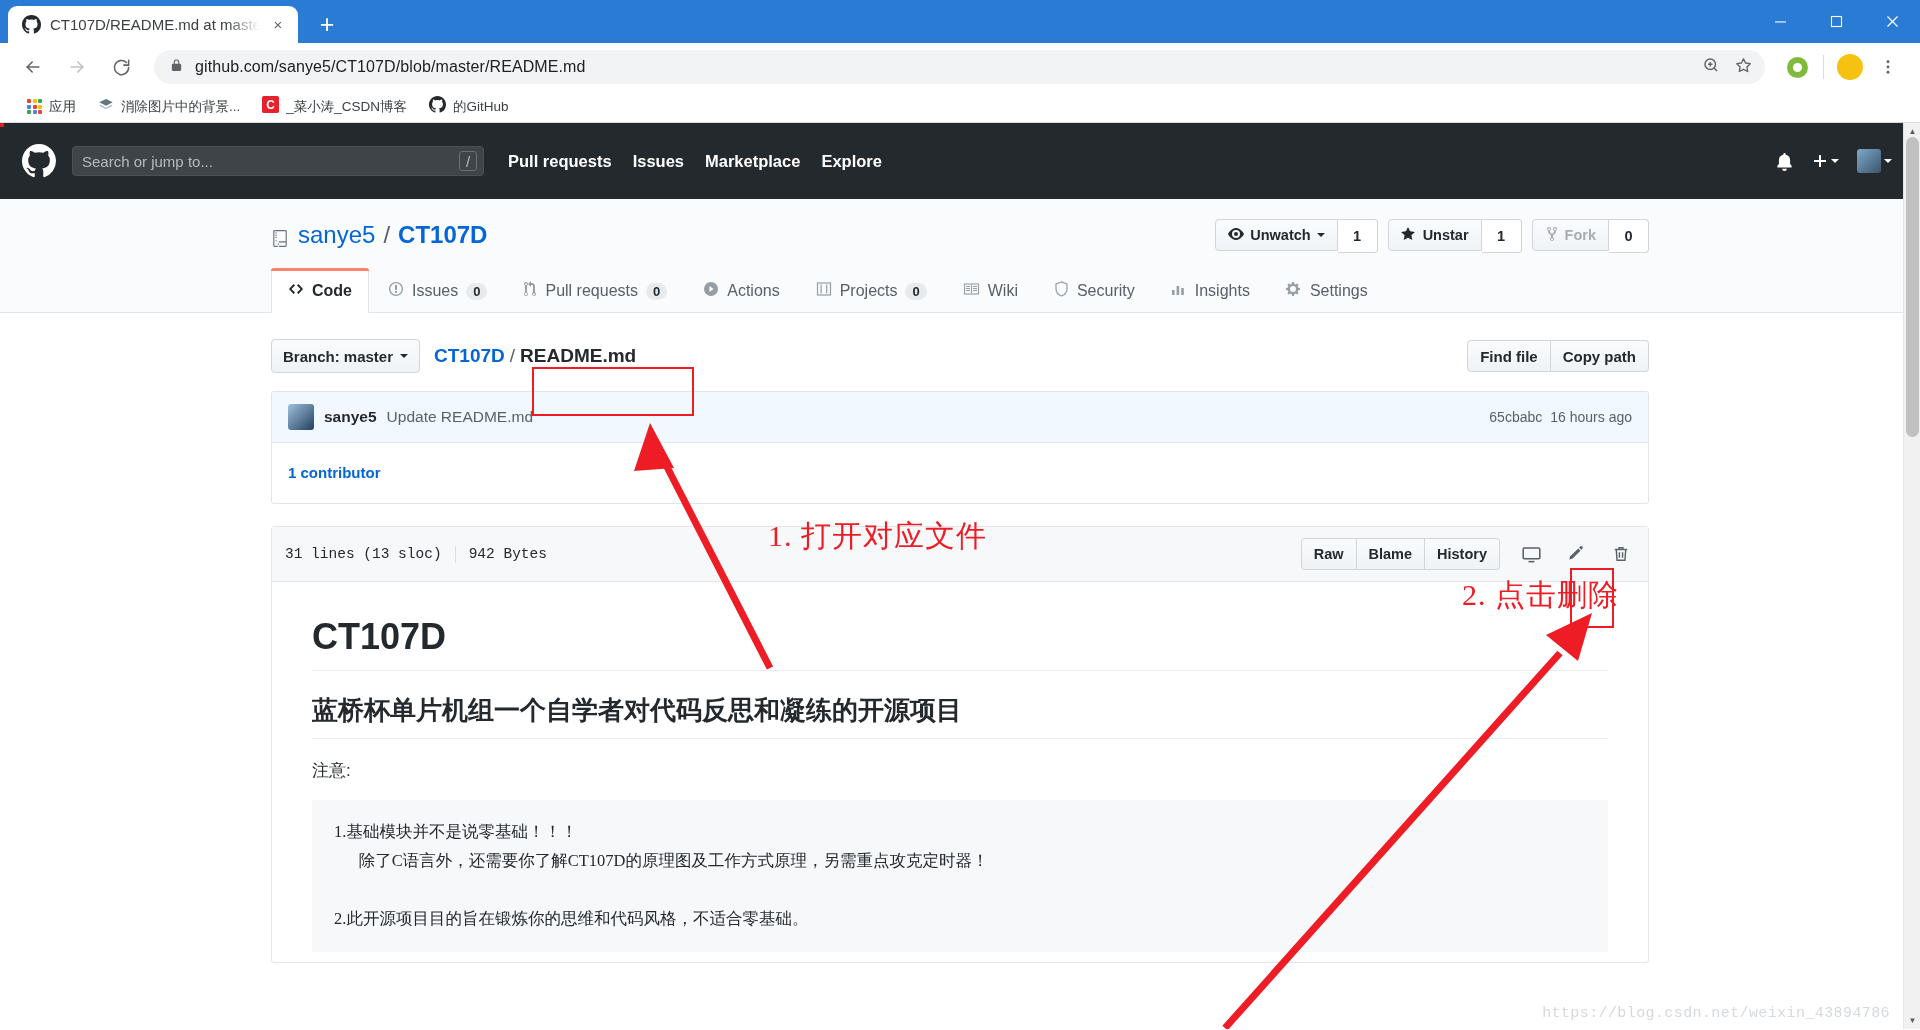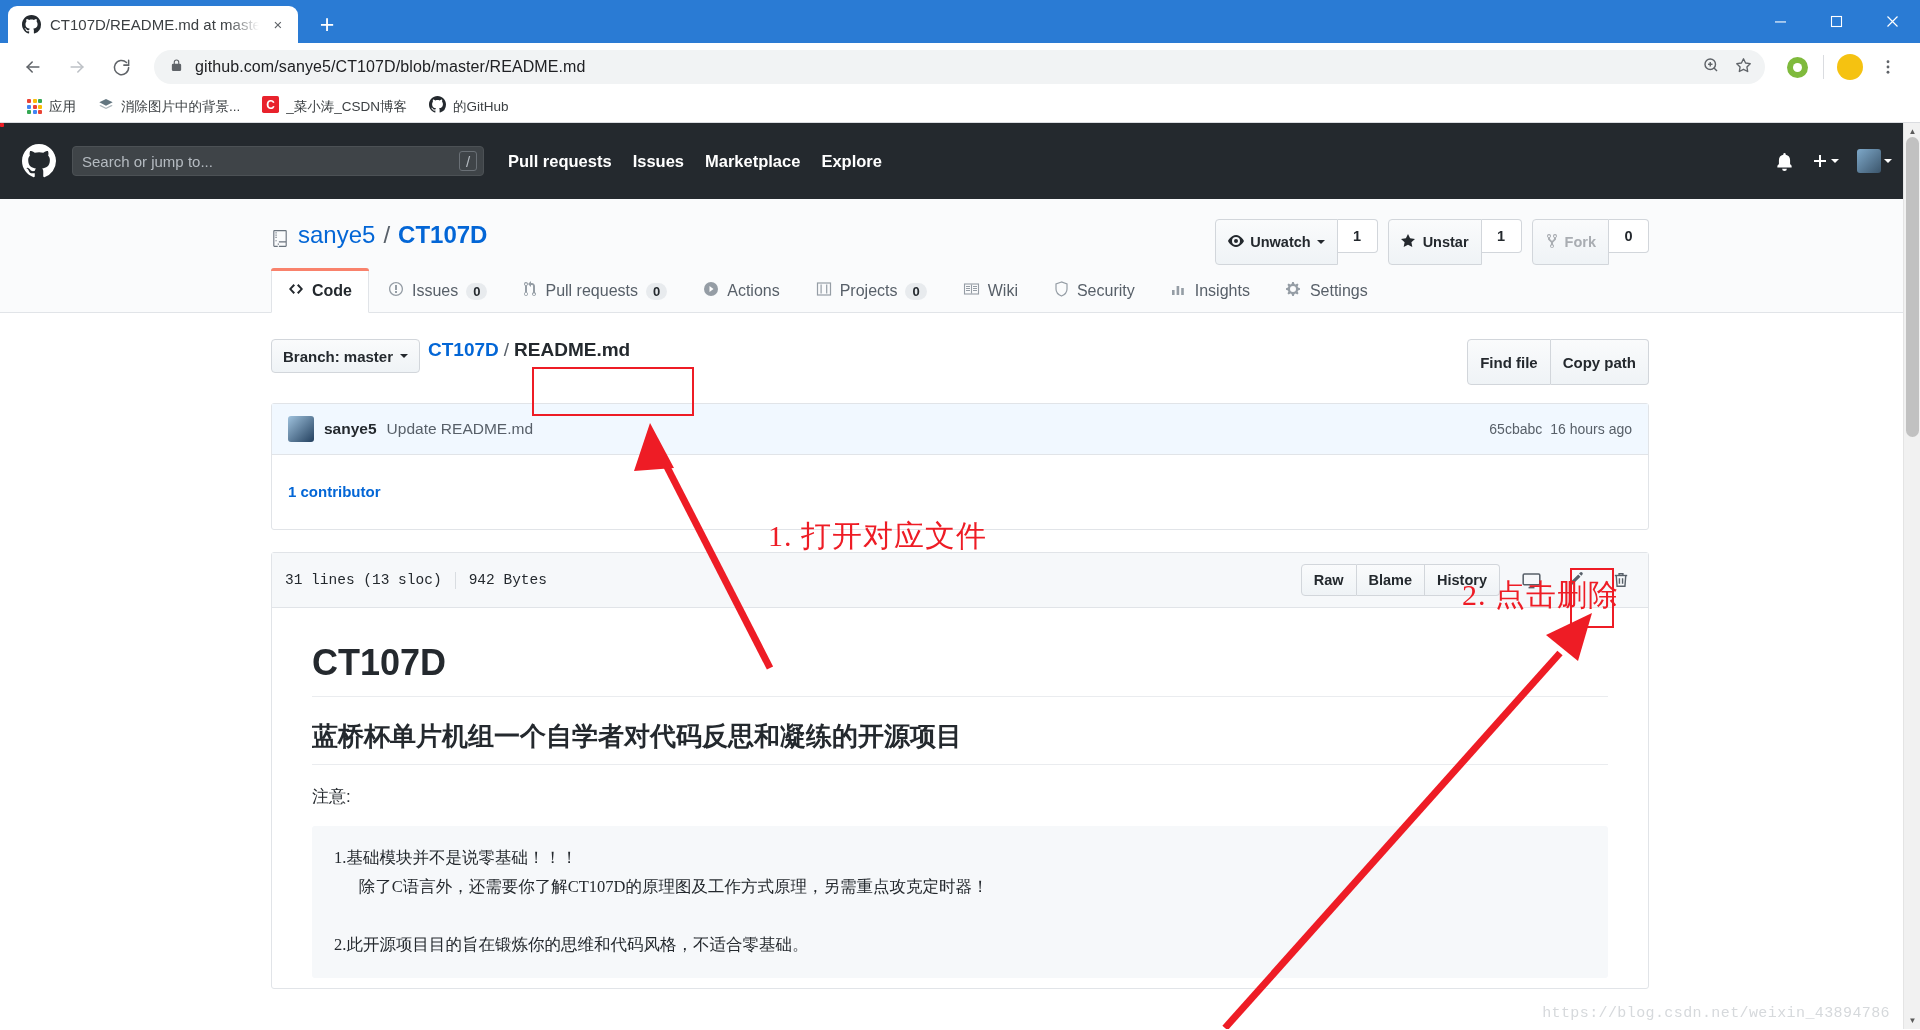--- a/index.html
+++ b/index.html
@@ -115,21 +115,21 @@
   .repo-title .owner { font-weight:400; }
   .repo-title .sep { color:#586069; font-weight:300; margin:0 2px; }
   .repo-title .name { font-weight:600; }
 
   .repo-actions { position:absolute; right:0; top:-2px; display:flex; gap:10px; }
   .btn-group { display:flex; height:34px; }
   .btn {
     background:linear-gradient(#fafbfc,#eff3f6); border:1px solid #d2d6db;
     border-radius:4px; display:flex; align-items:center; gap:6px;
     padding:0 12px; font-size:14.5px; font-weight:600; color:#24292e;
-    height:46px; white-space:nowrap;
+    height:32px; white-space:nowrap;
   }
   .btn.disabled { color:#a9adb2; }
   .btn-g-l { border-radius:4px 0 0 4px; }
   .count {
     border:1px solid #d2d6db; border-left:0; border-radius:0 4px 4px 0;
     background:#fff; min-width:40px; display:flex; align-items:center;
     justify-content:center; font-size:14.5px; font-weight:600; color:#24292e;
   }
 
   .repo-tabs { display:flex; gap:2px; margin-top:18px; padding-left:0; }
@@ -148,21 +148,21 @@
   }
   .rtab svg { color:#959da5; }
   .rtab.active svg { color:#24292e; }
   .cbadge {
     background:#e8ebee; color:#24292e; border-radius:20px; font-size:13px;
     font-weight:600; padding:1px 7px; min-width:20px; text-align:center;
   }
 
   .body-wrap { padding-top:26px; background:#fff; }
 
-  .file-nav { display:flex; align-items:flex-start; gap:8px; position:relative; }
+  .file-nav { display:flex; align-items:center; gap:14px; position:relative; }
   .branch-btn {
     background:linear-gradient(#fafbfc,#eff3f6); border:1px solid #d2d6db;
     border-radius:4px; height:34px; display:flex; align-items:center;
     gap:7px; padding:0 11px; font-size:15px; font-weight:600; color:#24292e;
   }
   .breadcrumb { font-size:19px; display:flex; align-items:center; }
   .breadcrumb a { color:#0366d6; text-decoration:none; font-weight:600; }
   .breadcrumb .slash { color:#586069; margin:0 5px; font-weight:400; }
   .breadcrumb .final { color:#24292e; font-weight:600; }
   .fn-right { margin-left:auto; display:flex; }
@@ -175,21 +175,21 @@
   }
   .commit-row {
     background:#f1f8ff; padding:12px 16px; display:flex; align-items:center;
     gap:10px; border-bottom:1px solid #e1e4e8; position:relative;
   }
   .commit-avatar { width:26px; height:26px; border-radius:3px; background:linear-gradient(135deg,#9fc2dd,#23405e); }
   .commit-author { font-size:15.5px; font-weight:600; color:#24292e; }
   .commit-msg { font-size:15.5px; color:#586069; }
   .commit-meta { margin-left:auto; font-size:14px; color:#586069; display:flex; gap:8px; }
   .commit-meta .sha { color:#586069; }
-  .contrib-row { padding:28px 16px; }
+  .contrib-row { padding:21px 16px; }
   .contrib-row a { color:#0366d6; font-size:15px; font-weight:600; text-decoration:none; }
 
   .file-box { margin-top:22px; border:1px solid #e1e4e8; border-radius:3px; }
   .file-header {
     background:#f6f8fa; padding:11px 13px; display:flex; align-items:center;
     border-bottom:1px solid #e1e4e8; position:relative;
   }
   .file-meta { font-family:"Liberation Mono", monospace; font-size:14.5px; color:#24292e; display:flex; align-items:center; gap:13px; }
   .file-meta .vbar { width:1px; height:17px; background:#d9dde1; }
   .file-tools { margin-left:auto; display:flex; align-items:center; gap:17px; }

